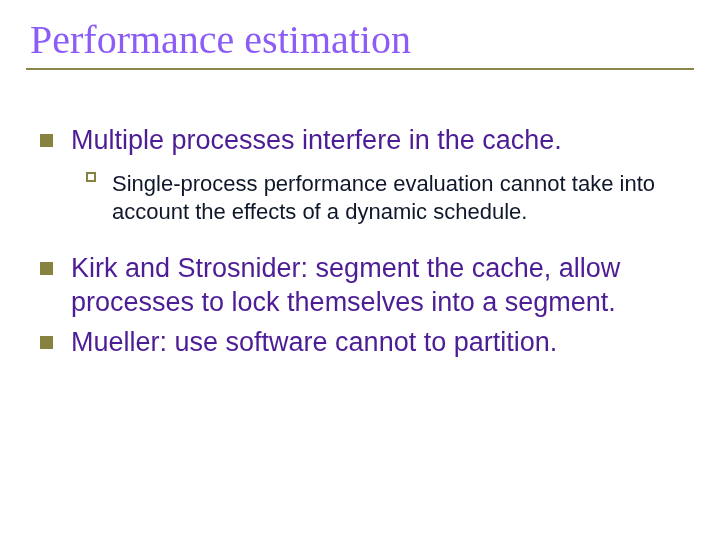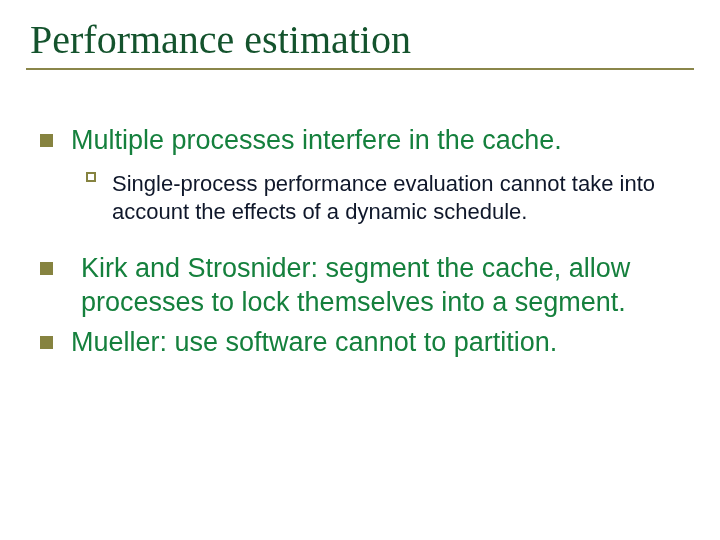--- a/index.html
+++ b/index.html
@@ -21,47 +21,46 @@
   }
   .title-block {
     border-bottom: 2px solid #8a864a;
     padding: 0 0 6px 4px;
     margin-bottom: 54px;
   }
   .title {
     font-family: "Times New Roman", Times, serif;
     font-size: 40px;
     font-weight: 400;
-    color: #14532d;
+    color: #8b5cf6;
     line-height: 1.1;
   }
   .content {
     padding-left: 14px;
   }
   .lvl1 {
     display: flex;
     align-items: flex-start;
     margin-bottom: 6px;
   }
   .lvl1-gap {
     margin-top: 26px;
-    gap: 10px;
   }
   .lvl1-bullet {
     flex: 0 0 auto;
     width: 13px;
     height: 13px;
     background: #868340;
     margin-top: 10px;
     margin-right: 18px;
   }
   .lvl1-text {
     font-size: 27px;
     line-height: 1.25;
-    color: #15803d;
+    color: #4c1d95;
   }
   .lvl2 {
     display: flex;
     align-items: flex-start;
     margin-left: 46px;
     margin-top: 6px;
     margin-bottom: 8px;
   }
   .lvl2-bullet {
     flex: 0 0 auto;

